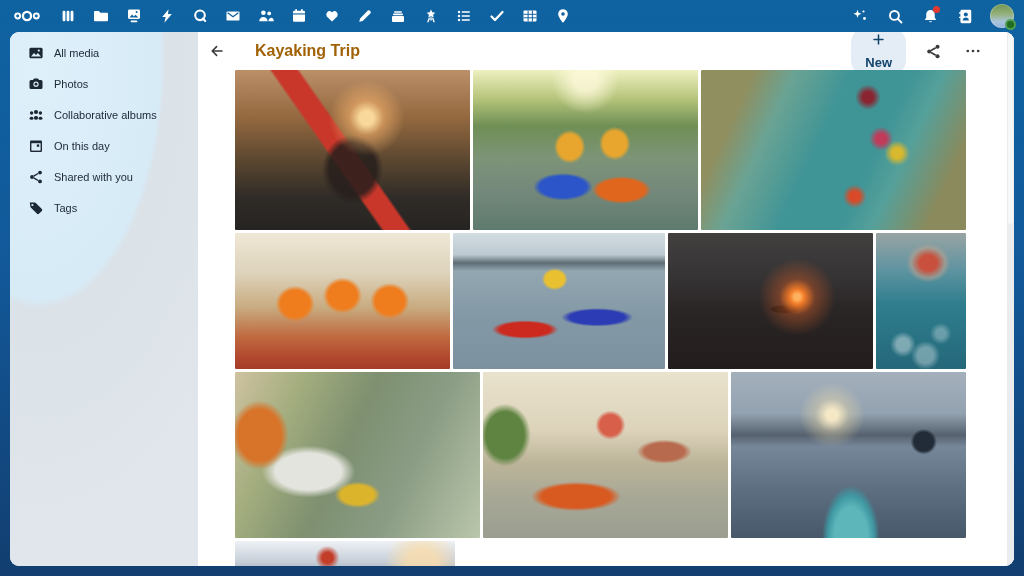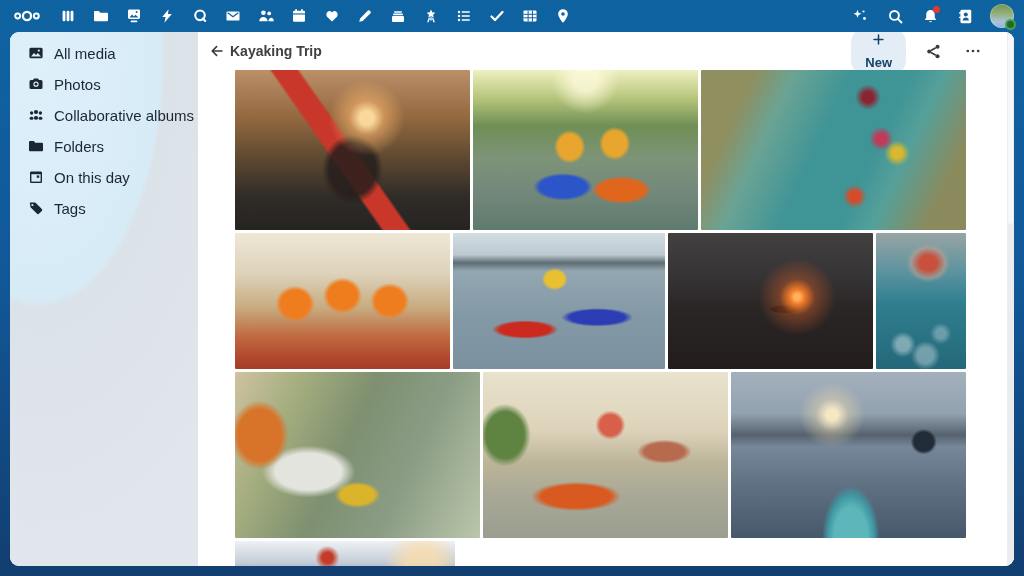--- a/index.html
+++ b/index.html
@@ -21,30 +21,30 @@
     background:linear-gradient(180deg,#6f9455 0%,#92b077 40%,#a9c4de 75%,#8fb0d8 100%);
     box-shadow:inset 0 0 0 1px rgba(255,255,255,.25);}
   .status-dot{position:absolute;right:-2px;bottom:-2px;width:11px;height:11px;border-radius:50%;background:#1e6b23;border:2px solid #4f9e4f;box-sizing:border-box;}
   
   .window{position:absolute;top:32px;left:10px;right:10px;bottom:10px;border-radius:9px;overflow:hidden;display:flex;background:#fff;}
   
   .sidebar{width:188px;flex:none;display:flex;flex-direction:column;position:relative;
     background:radial-gradient(130% 90% at 15% 5%,#def0fa 0%,#d7ebf7 50%,#dbe2e8 52%,#e0e6eb 100%);}
   .nav-list{padding:6px 8px 0 8px;display:flex;flex-direction:column;gap:1px;}
   .nav-item{display:flex;align-items:center;gap:10px;height:30px;padding:0 10px;border-radius:8px;cursor:pointer;
-    color:#1c2734;--cut:#d9ecf7;font-size:15px;}
+    color:#1c2734;--cut:#d9ecf7;font-size:11px;}
   .nav-item .nicon{width:16px;height:16px;flex:none;display:flex;align-items:center;justify-content:center;}
   .nav-item.sel{background:#1368a1;color:#fff;--cut:#1368a1;}
   .nav-item.settings{margin:auto 8px 5px 8px;font-weight:700;}
   .nlabel{white-space:nowrap;}
   
   .content{flex:1;position:relative;background:#fff;overflow:hidden;}
   .content-header{height:38px;display:flex;align-items:center;padding:0 16px 0 6px;}
   .back{width:26px;height:26px;border:none;background:transparent;color:#3a3a3a;display:flex;align-items:center;justify-content:center;cursor:pointer;border-radius:50%;padding:0;}
-  .page-title{font-size:14px;font-weight:700;color:#404040;margin:0 0 0 0;}
+  .page-title{font-size:16px;font-weight:700;color:#a16207;margin:0 0 0 25px;}
   .actions{margin-left:auto;display:flex;align-items:center;gap:14px;padding-right:12px;}
   .new-btn{display:flex;align-items:center;gap:6px;background:#e4edf6;border:none;border-radius:16px;
     padding:6px 14px;font-family:inherit;font-size:13px;font-weight:700;color:#12436b;cursor:pointer;flex-direction:column;}
   .iconbtn{width:26px;height:26px;border:none;background:transparent;color:#3a3a3a;display:flex;align-items:center;justify-content:center;cursor:pointer;padding:0;}
   
   .grid{margin:0 0 0 37px;width:731px;display:flex;flex-direction:column;gap:3px;}
   .row{display:flex;gap:3px;}
   .ph{border-radius:1px;cursor:pointer;flex:none;}
   .r1{height:160px;} .r2{height:136px;} .r3{height:166px;} .r4{height:60px;}
   .p1{width:235px;background:
@@ -296,35 +296,38 @@
               <circle cx="8" cy="5" r="2.1"></circle>
               <rect x="1.6" y="9.8" width="3.8" height="3" rx="1.5"></rect>
               <rect x="5.9" y="9" width="4.2" height="3.8" rx="1.8"></rect>
               <rect x="10.6" y="9.8" width="3.8" height="3" rx="1.5"></rect>
             </svg>
           </span>
         <span class="nlabel">Collaborative albums</span>
       </div>
       <div class="nav-item">
         <span class="nicon">
-            <svg width="16" height="16" viewBox="0 0 16 16" fill="currentColor">
-              <path d="M1 4a1 1 0 0 1 1-1h3.8l1.5 1.8H14a1 1 0 0 1 1 1v6.4a1 1 0 0 1-1 1H2a1 1 0 0 1-1-1z"></path>
-            </svg>
-          </span>
-        <span class="nlabel">Folders</span>
-      </div>
-      <div class="nav-item">
-        <span class="nicon">
             <svg width="16" height="16" viewBox="0 0 16 16">
               <rect x="2" y="2.4" width="12" height="11.6" rx="1.3" fill="currentColor"></rect>
               <rect x="3.4" y="5.2" width="9.2" height="7.4" fill="var(--cut)"></rect>
               <rect x="8.8" y="6.4" width="2.4" height="2.4" fill="currentColor"></rect>
             </svg>
           </span>
         <span class="nlabel">On this day</span>
+      </div>
+      <div class="nav-item">
+        <span class="nicon">
+            <svg width="16" height="16" viewBox="0 0 16 16" fill="currentColor">
+              <circle cx="12" cy="3.6" r="1.9"></circle>
+              <circle cx="4" cy="8" r="1.9"></circle>
+              <circle cx="12" cy="12.4" r="1.9"></circle>
+              <path d="M5.7 7.1l4.4-2.6M5.7 8.9l4.4 2.6" stroke="currentColor" stroke-width="1.4"></path>
+            </svg>
+          </span>
+        <span class="nlabel">Shared with you</span>
       </div>
       <div class="nav-item">
         <span class="nicon">
             <svg width="16" height="16" viewBox="0 0 16 16">
               <path d="M1.8 2.4h4.9a1.2 1.2 0 0 1 .85.35l6.3 6.3a1.3 1.3 0 0 1 0 1.84l-2.96 2.96a1.3 1.3 0 0 1-1.84 0l-6.3-6.3a1.2 1.2 0 0 1-.35-.85z" fill="currentColor"></path>
               <circle cx="4.4" cy="5" r="1.1" fill="var(--cut)"></circle>
             </svg>
           </span>
         <span class="nlabel">Tags</span>
       </div>

